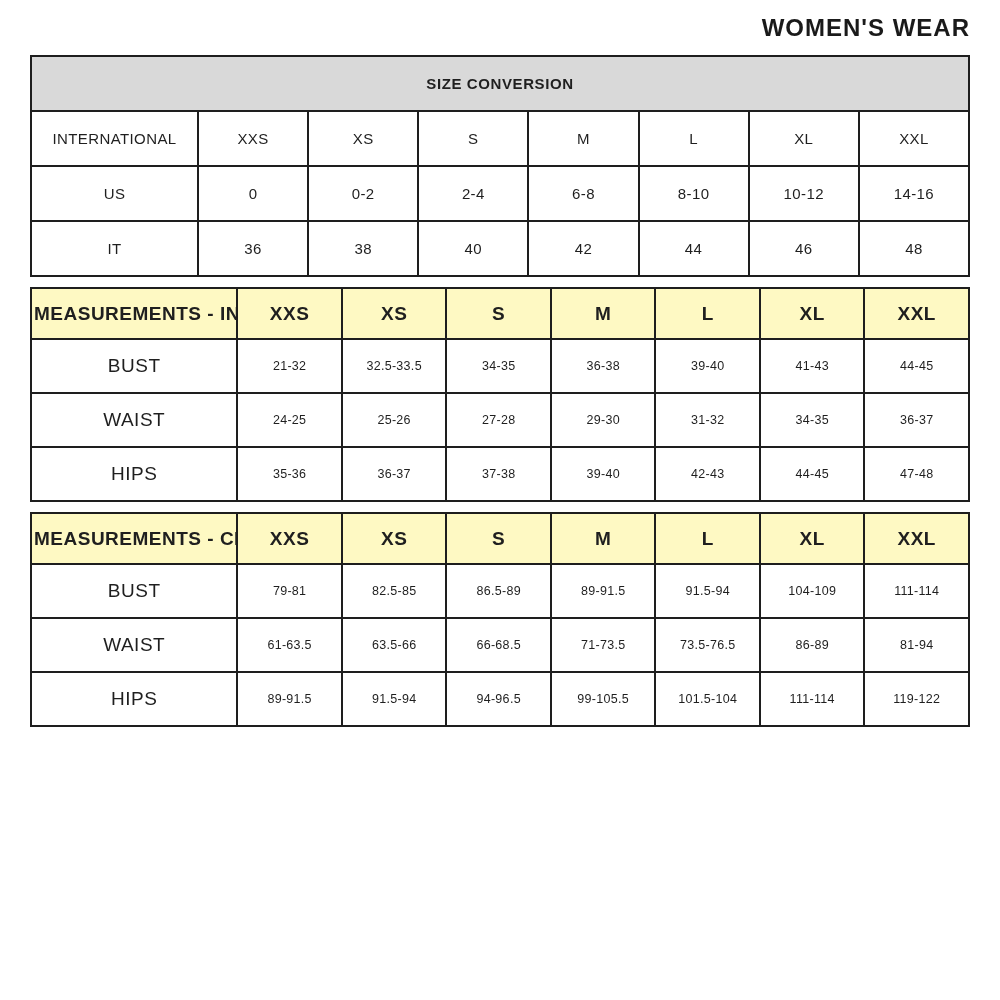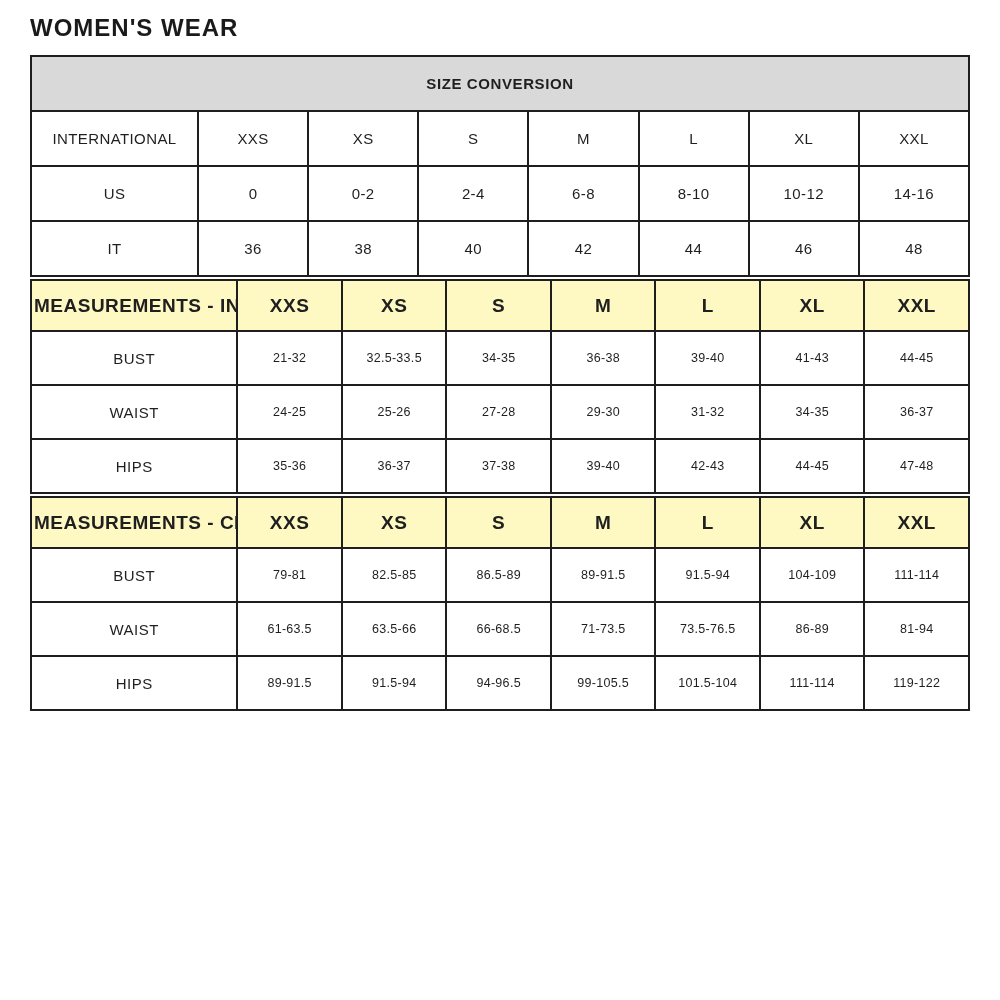--- a/index.html
+++ b/index.html
@@ -11,32 +11,32 @@
     font-family: "Liberation Sans", sans-serif;
     color: #1f1f1f;
     -webkit-font-smoothing: antialiased;
   }
   .page {
     width: 940px;
     margin: 0 auto;
     padding-top: 14px;
   }
   .page-title {
-    text-align: left;
+    text-align: right;
     font-size: 24px;
     font-weight: 700;
     letter-spacing: 1px;
     margin: 0 0 13px 0;
     color: #1a1a1a;
   }
   table.tbl {
     width: 100%;
     border-collapse: collapse;
     table-layout: fixed;
-    margin-bottom: 2px;
+    margin-bottom: 10px;
   }
   table.tbl td {
     border: 2px solid #1e1e1e;
     text-align: center;
     vertical-align: middle;
     padding: 0 2px;
     overflow: hidden;
     white-space: nowrap;
   }
   
@@ -63,21 +63,21 @@
     font-weight: 700;
     font-size: 19px;
     letter-spacing: 0.5px;
   }
   .tbl-meas tbody td {
     height: 52px;
     font-size: 12.5px;
     letter-spacing: 0.3px;
   }
   .tbl-meas tbody td.row-label {
-    font-size: 15px;
+    font-size: 19px;
     letter-spacing: 0.5px;
   }
 </style>
 </head>
 <body>
 
 <div class="page">
 
   <h1 class="page-title">WOMEN'S WEAR</h1>
 

